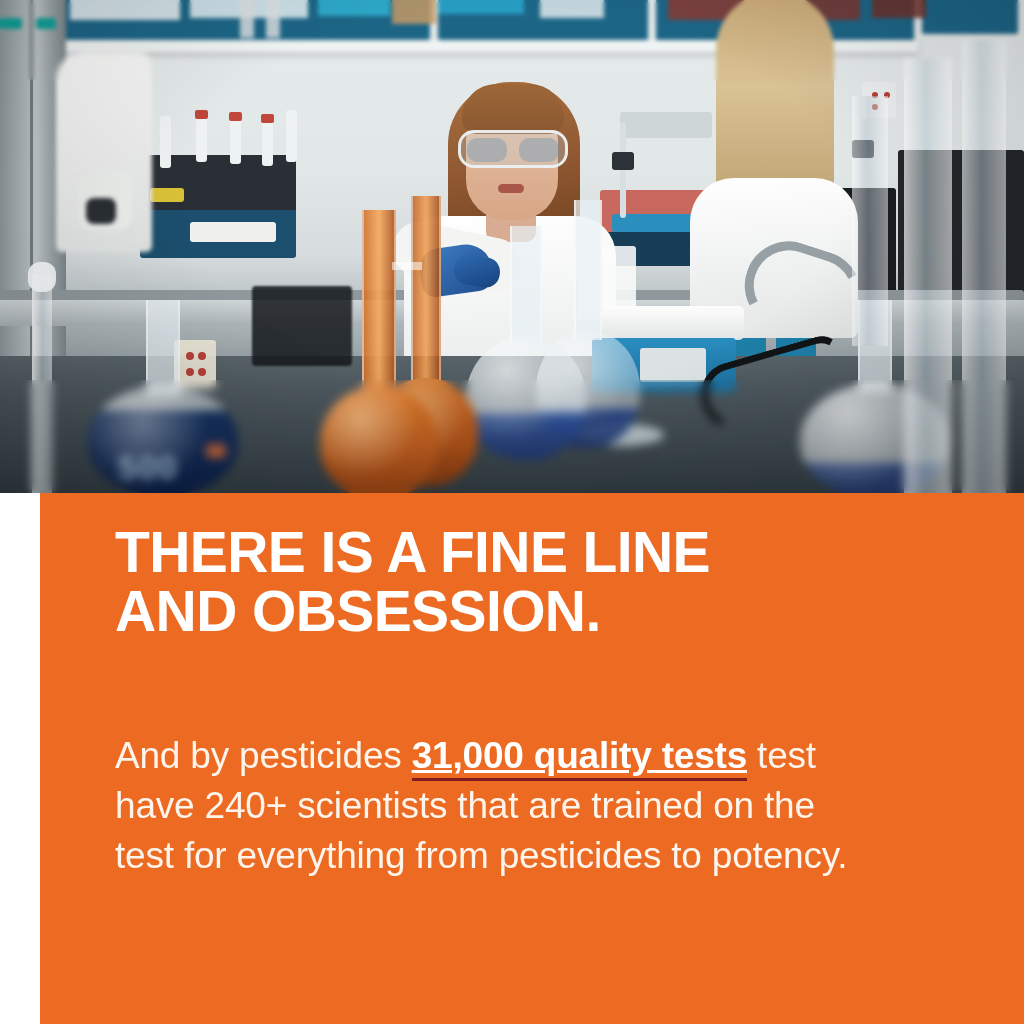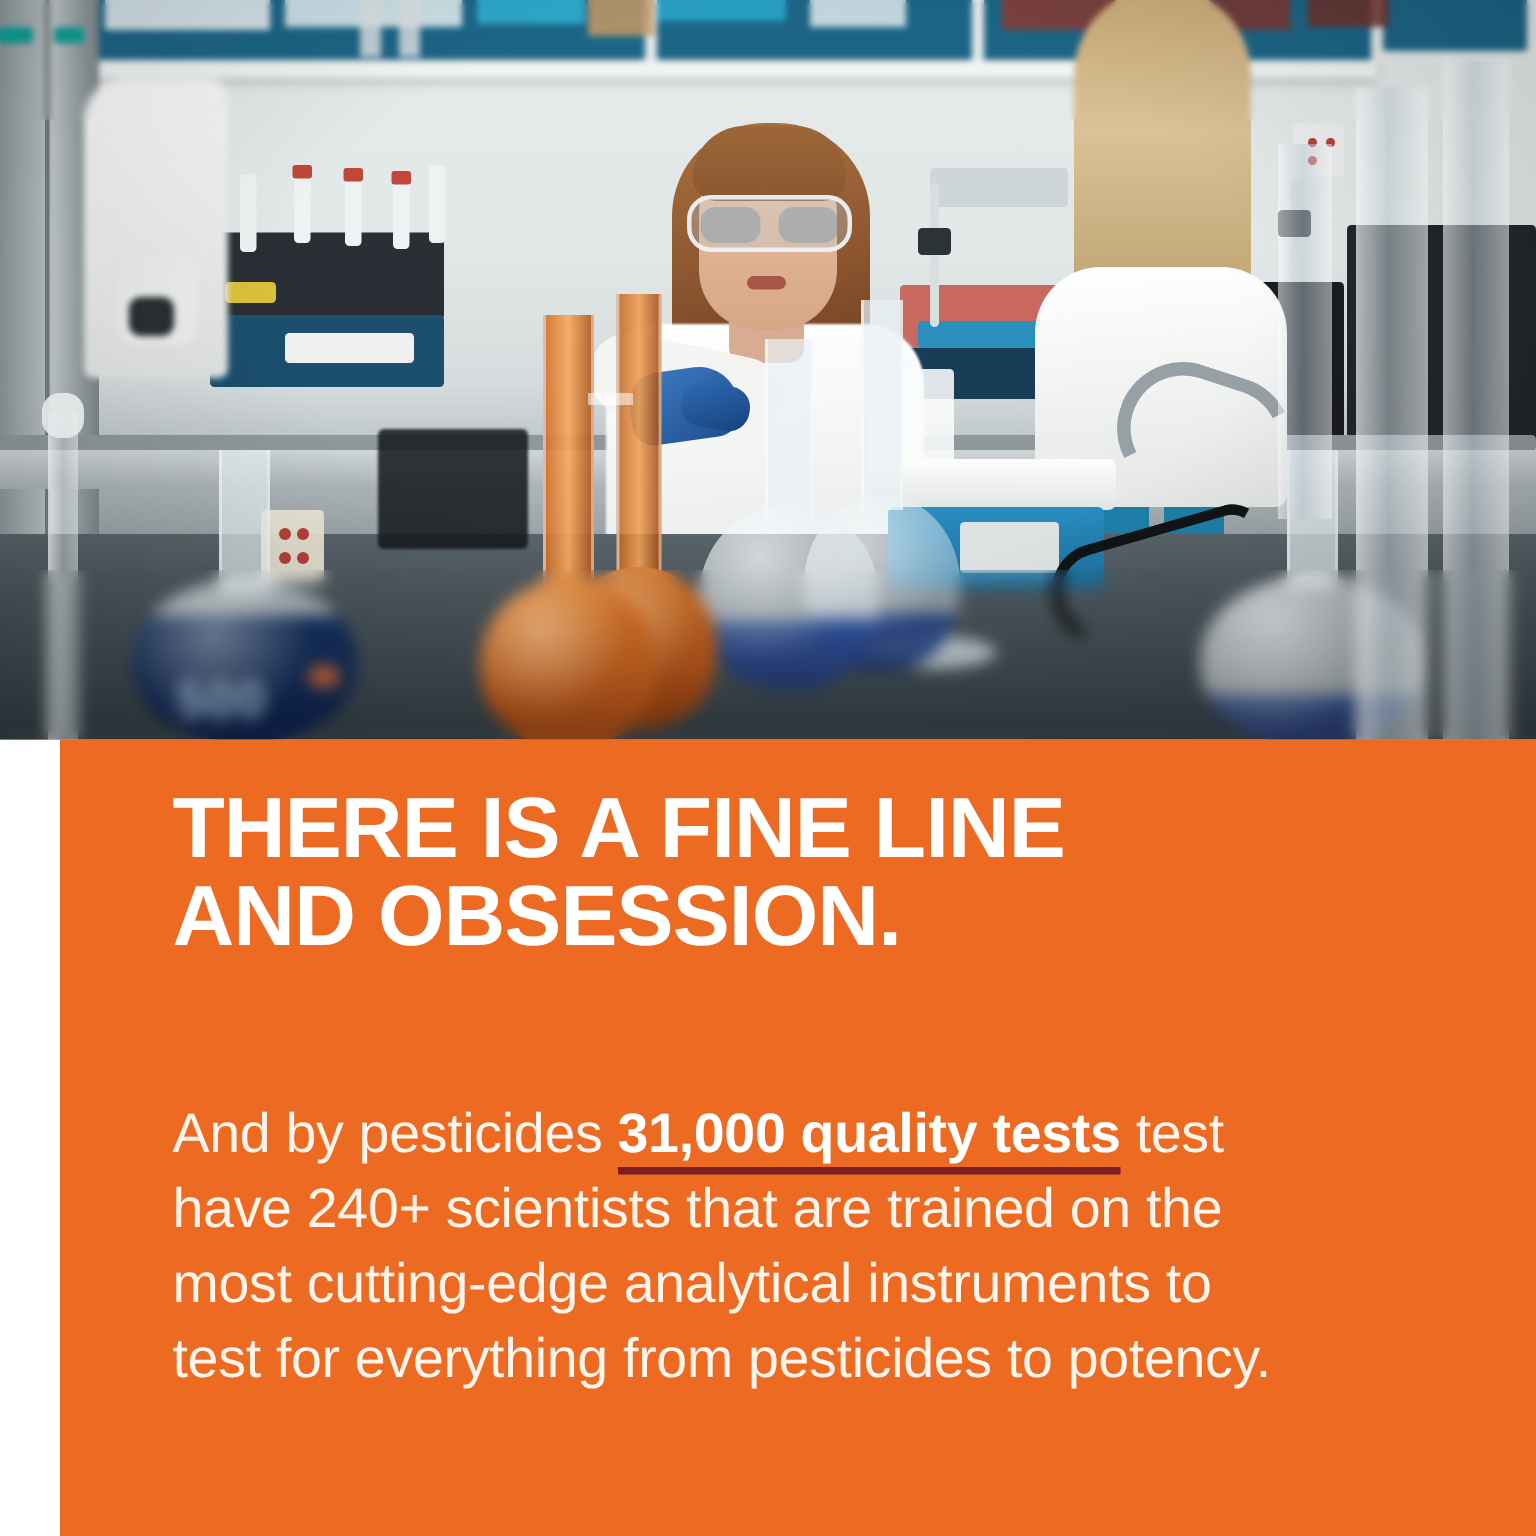--- a/index.html
+++ b/index.html
@@ -421,22 +421,23 @@
     font-family: "Liberation Sans", sans-serif;
     font-weight: 400;
     font-size: 37px;
     line-height: 50px;
     letter-spacing: -0.2px;
   }
   .body-copy .bl { display: block; white-space: nowrap; }
   .hi {
     font-weight: 700;
     color: #ffffff;
-    border-bottom: 5px solid #7f1d1d;
+    border-bottom: 3px solid #7f1d1d;
     padding-bottom: 2px;
+    text-decoration: underline;
   }
 </style>
 </head>
 <body>
 
 <div class="poster">
 
   <div class="photo">
     <div class="wall"></div>
 
@@ -583,18 +584,17 @@
   <div class="panel">
 
     <div class="headline">
       <span class="hl-line">THERE IS A FINE LINE</span>
       <span class="hl-line">AND OBSESSION.</span>
     </div>
 
     <div class="body-copy">
       <span class="bl"><span>And by pesticides </span><span class="hi">31,000 quality tests</span><span> test</span></span>
       <span class="bl">have 240+ scientists that are trained on the</span>
-      <span class="bl">most cutting-edge analytical instruments to</span>
       <span class="bl">test for everything from pesticides to potency.</span>
     </div>
 
   </div>
 </div>
 
 </body></html>

